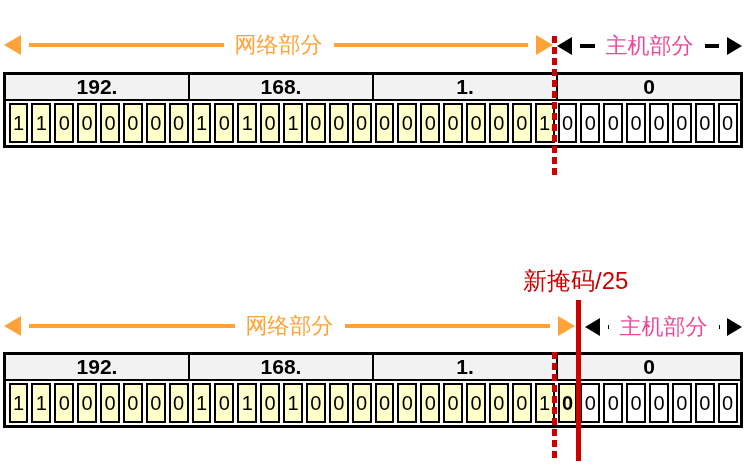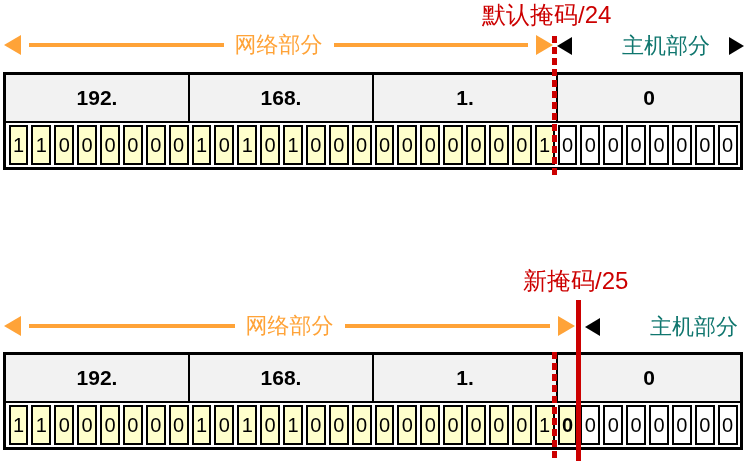--- a/index.html
+++ b/index.html
@@ -35,34 +35,34 @@
     white-space: nowrap;
   }
   .head { width: 0; height: 0; flex: 0 0 auto; }
   
   .net .seg { background: #ffa338; }
   .net .label { color: #ffa338; }
   .net .head-left  { border-top: 10px solid transparent; border-bottom: 10px solid transparent; border-right: 17px solid #ffa338; }
   .net .head-right { border-top: 10px solid transparent; border-bottom: 10px solid transparent; border-left: 17px solid #ffa338; }
   
   .host .seg { background: #000000; }
-  .host .label { color: #0f766e; margin-left: 31px; }
+  .host .label { color: #ec4899; }
   .host .head-left  { border-top: 9px solid transparent; border-bottom: 9px solid transparent; border-right: 15px solid #000000; }
   .host .head-right { border-top: 9px solid transparent; border-bottom: 9px solid transparent; border-left: 15px solid #000000; }
   
   .ip-table {
     position: absolute;
     left: 3px;
     width: 740px;
     border: 3px solid #000000;
     background: #ffffff;
   }
   .octet-row {
     display: flex;
-    height: 48px;
+    height: 26px;
     border-bottom: 2px solid #000000;
   }
   .octet-cell {
     flex: 1 1 0;
     background: #f2f2f2;
     border-right: 2px solid #000000;
     display: flex;
     align-items: center;
     justify-content: center;
     font-weight: bold;
@@ -93,21 +93,20 @@
   .vline.dotted {
     background: repeating-linear-gradient(to bottom, #cc0000 0px, #cc0000 7px, transparent 7px, transparent 11px);
   }
   .vline.solid { background: #cc0000; }
 </style>
 </head>
 <body>
 
 <div class="canvas">
 
-  <div class="mask-title" style="left:482px; top:2px;">默认掩码/24</div>
 
   <div class="arrow net" style="left:4px; top:32px; width:549px;">
     <span class="head head-left"></span>
     <span class="seg"></span>
     <span class="label">网络部分</span>
     <span class="seg"></span>
     <span class="head head-right"></span>
   </div>
 
   <div class="arrow host" style="left:557px; top:33px; width:185px;">

